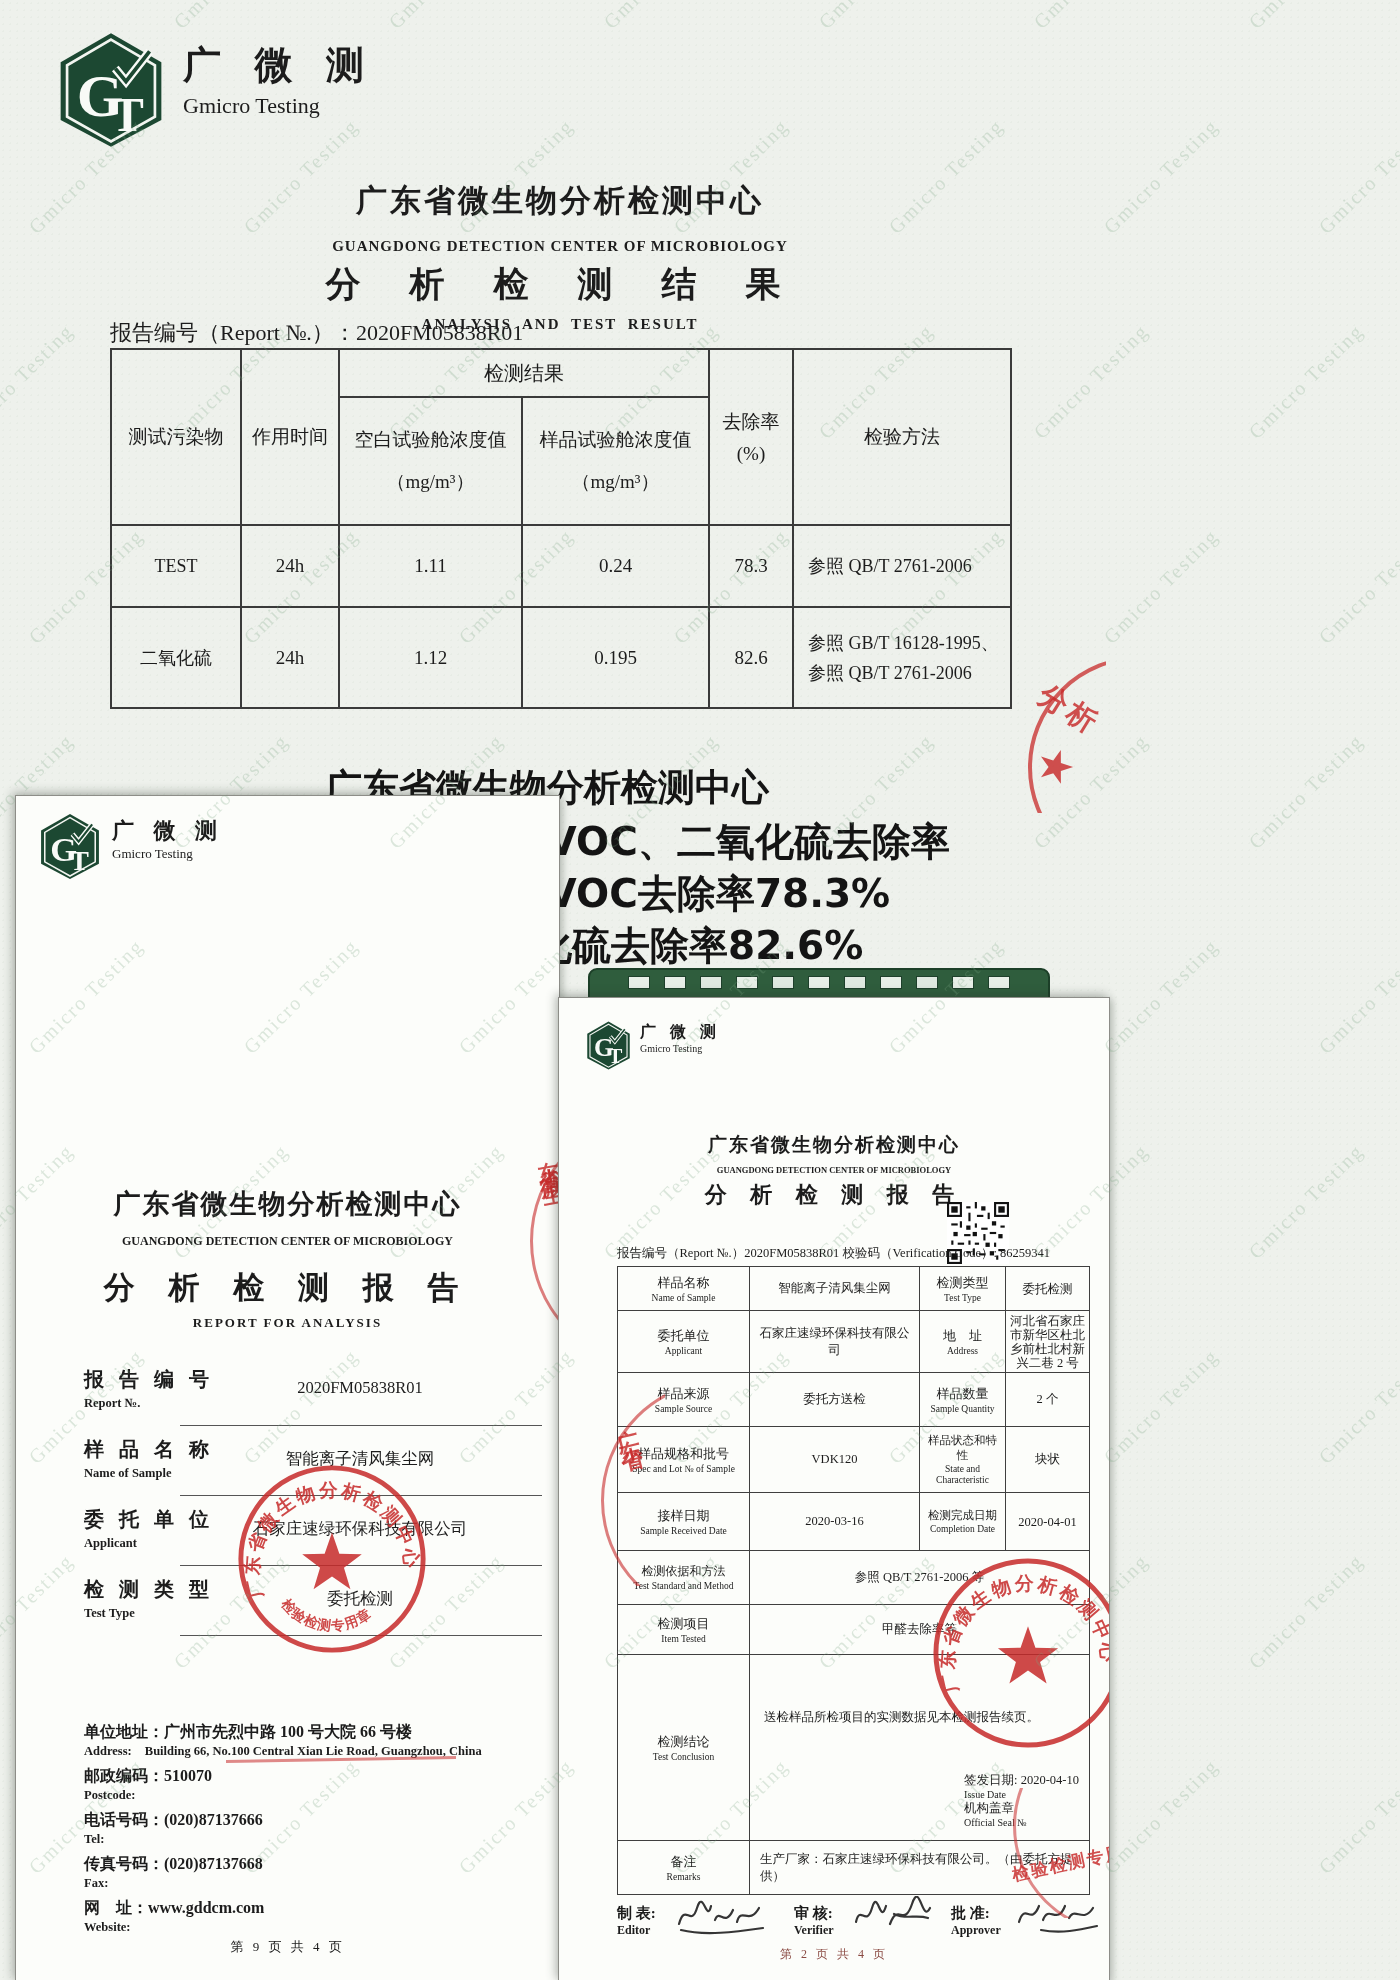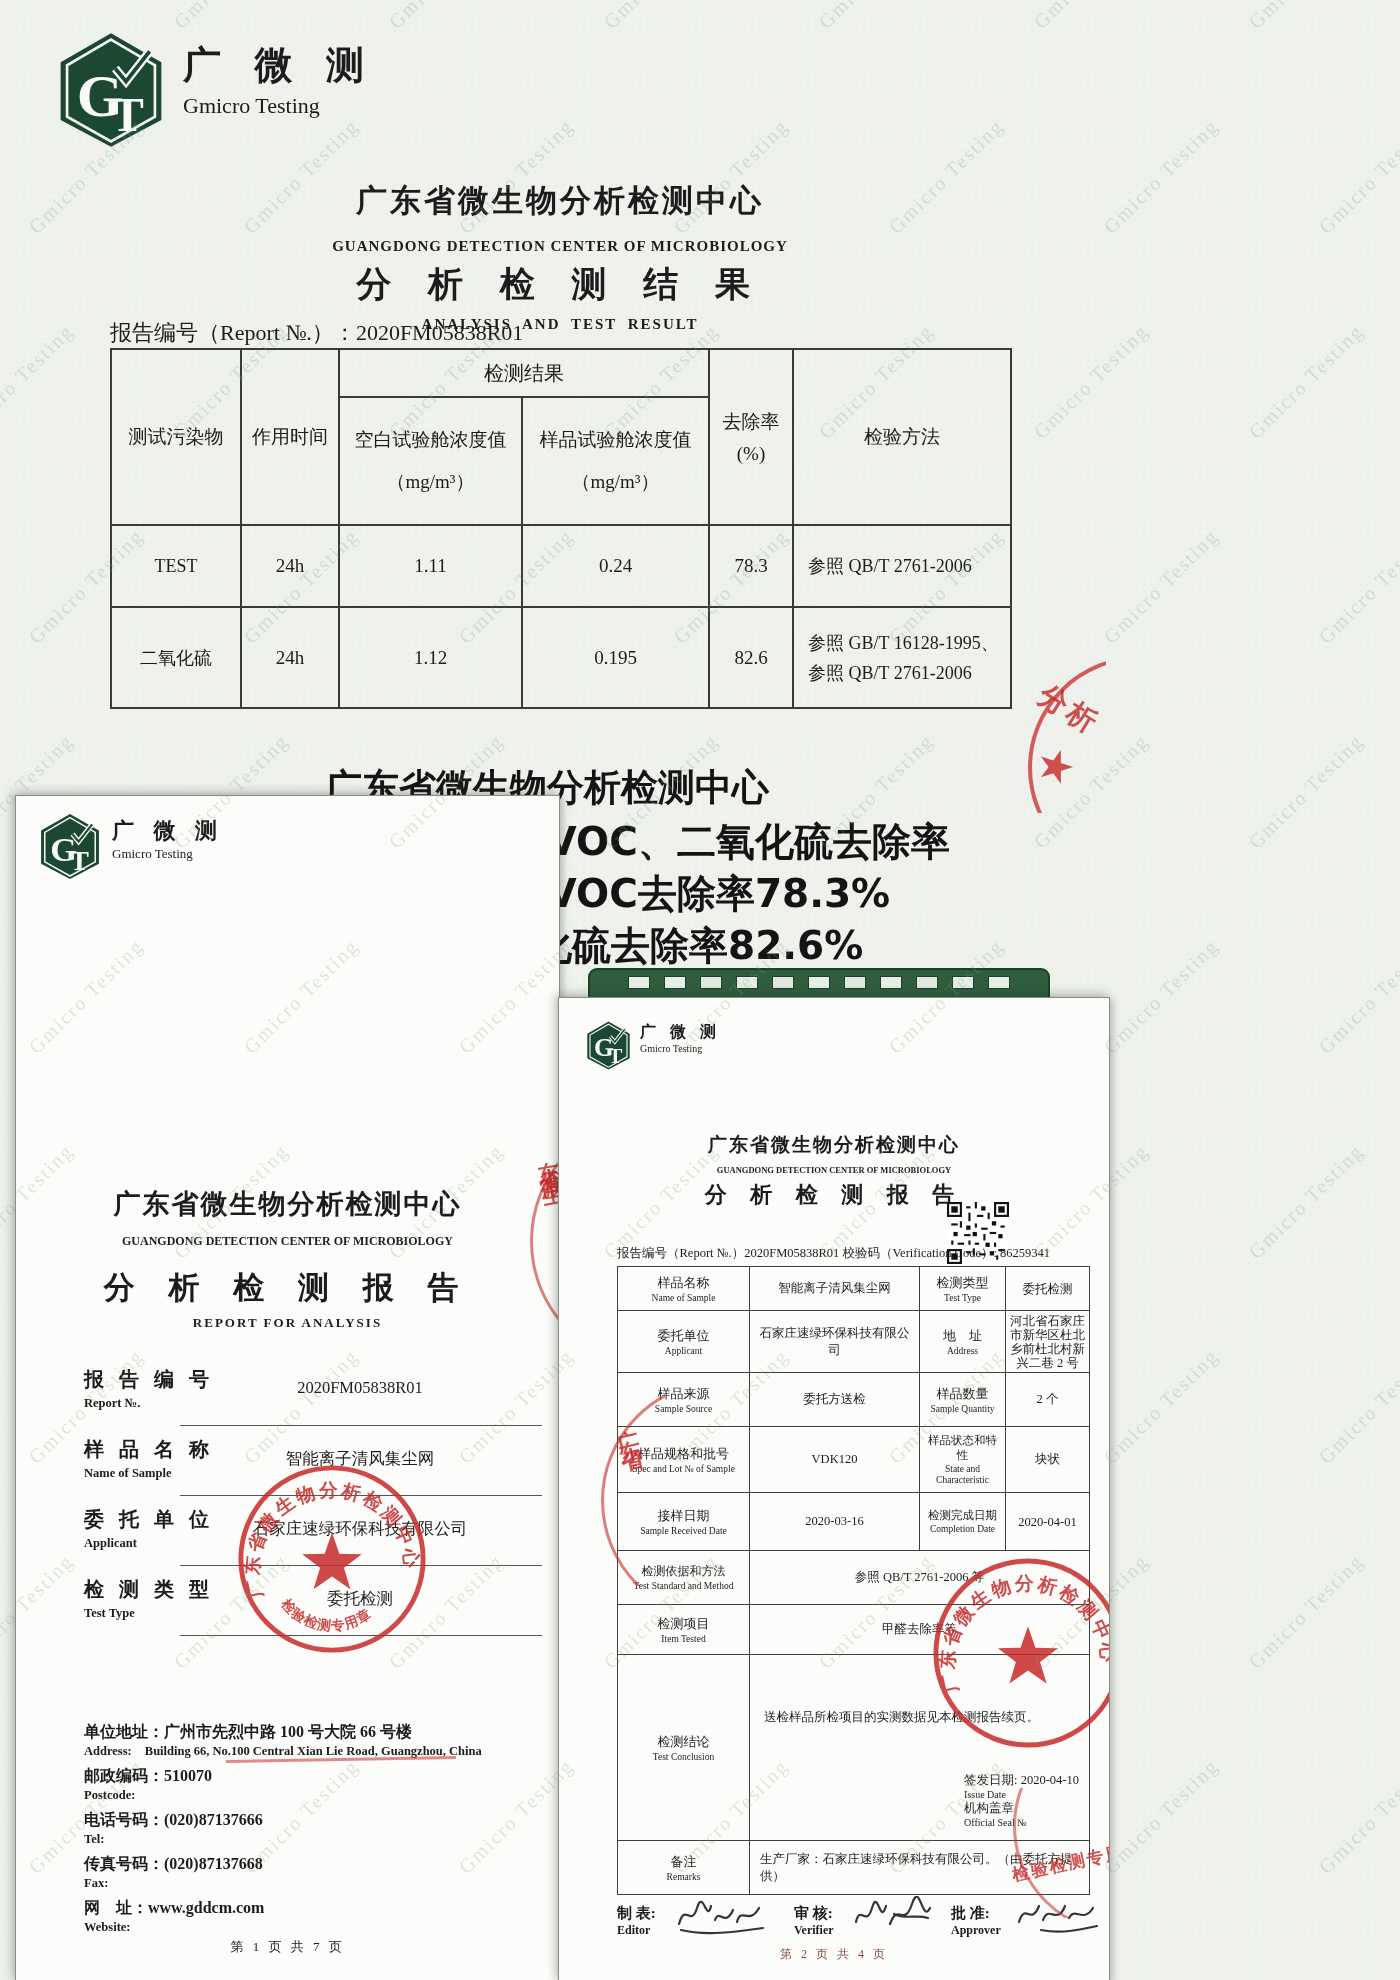--- a/index.html
+++ b/index.html
@@ -64,21 +64,21 @@
     </svg>
     <div class="lt" style="margin:10px 0 0 16px;">
       <span class="bold" style="font-size:38px;letter-spacing:12px;">广 微 测</span>
       <span style="font-size:22px;margin-top:2px;">Gmicro Testing</span>
     </div>
   </div>
 
   <div class="abs center" style="left:60px;top:180px;width:1000px;">
     <div class="bold" style="font-size:31px;letter-spacing:3px;">广东省微生物分析检测中心</div>
     <div class="bold" style="font-size:15px;margin-top:16px;letter-spacing:1px;">GUANGDONG  DETECTION  CENTER  OF  MICROBIOLOGY</div>
-    <div class="bold" style="font-size:35px;letter-spacing:14px;margin-top:6px;">分 析 检 测 结 果</div>
+    <div class="bold" style="font-size:35px;letter-spacing:14px;margin-top:6px;font-family:Liberation Mono, monospace;">分 析 检 测 结 果</div>
     <div class="bold" style="font-size:15px;letter-spacing:2px;word-spacing:5px;margin-top:8px;">ANALYSIS AND TEST RESULT</div>
   </div>
 
   <div class="abs" style="left:110px;top:318px;font-size:22px;">
     <span>报告编号（Report №.）：</span><span>2020FM05838R01</span>
   </div>
 
   <table class="t1 abs" style="left:110px;top:348px;">
     <colgroup>
         <col style="width:130px">
@@ -241,21 +241,21 @@
       <div class="cl-en"><span>Fax:</span></div>
     </div>
     <div class="contact-group">
       <div class="cl-cn"><span>网　址：</span><span>www.gddcm.com</span></div>
       <div class="cl-en"><span>Website:</span></div>
     </div>
   </div>
 
   <div class="abs" style="left:210px;top:962px;width:230px;height:2.5px;background:rgba(199,42,42,.55);transform:rotate(-1deg);"></div>
 
-  <div class="abs center" style="left:0;top:1142px;width:543px;font-size:13px;letter-spacing:3px;">第 1 页 共 7 页</div>
+  <div class="abs center" style="left:0;top:1142px;width:543px;font-size:13px;letter-spacing:3px;">第 9 页 共 4 页</div>
 </div>
 
 <div class="card" style="left:558px;top:997px;width:550px;height:983px;z-index:11;overflow:hidden;">
 
   <div class="logo abs" style="left:26px;top:22px;">
     <svg width="47" height="51" viewBox="0 0 104 112">
       <polygon points="52,3 99,30 99,84 52,109 5,84 5,30" fill="#1c4832"></polygon>
       <polygon points="52,9 93,33 93,81 52,104 11,81 11,33" fill="none" stroke="#f2f5f0" stroke-width="2.5"></polygon>
       <text x="20" y="80" font-size="56" font-weight="bold" fill="#f8faf7" font-family="serif">G</text>
       <text x="52" y="94" font-size="46" font-weight="bold" fill="#f8faf7" font-family="serif">T</text>

